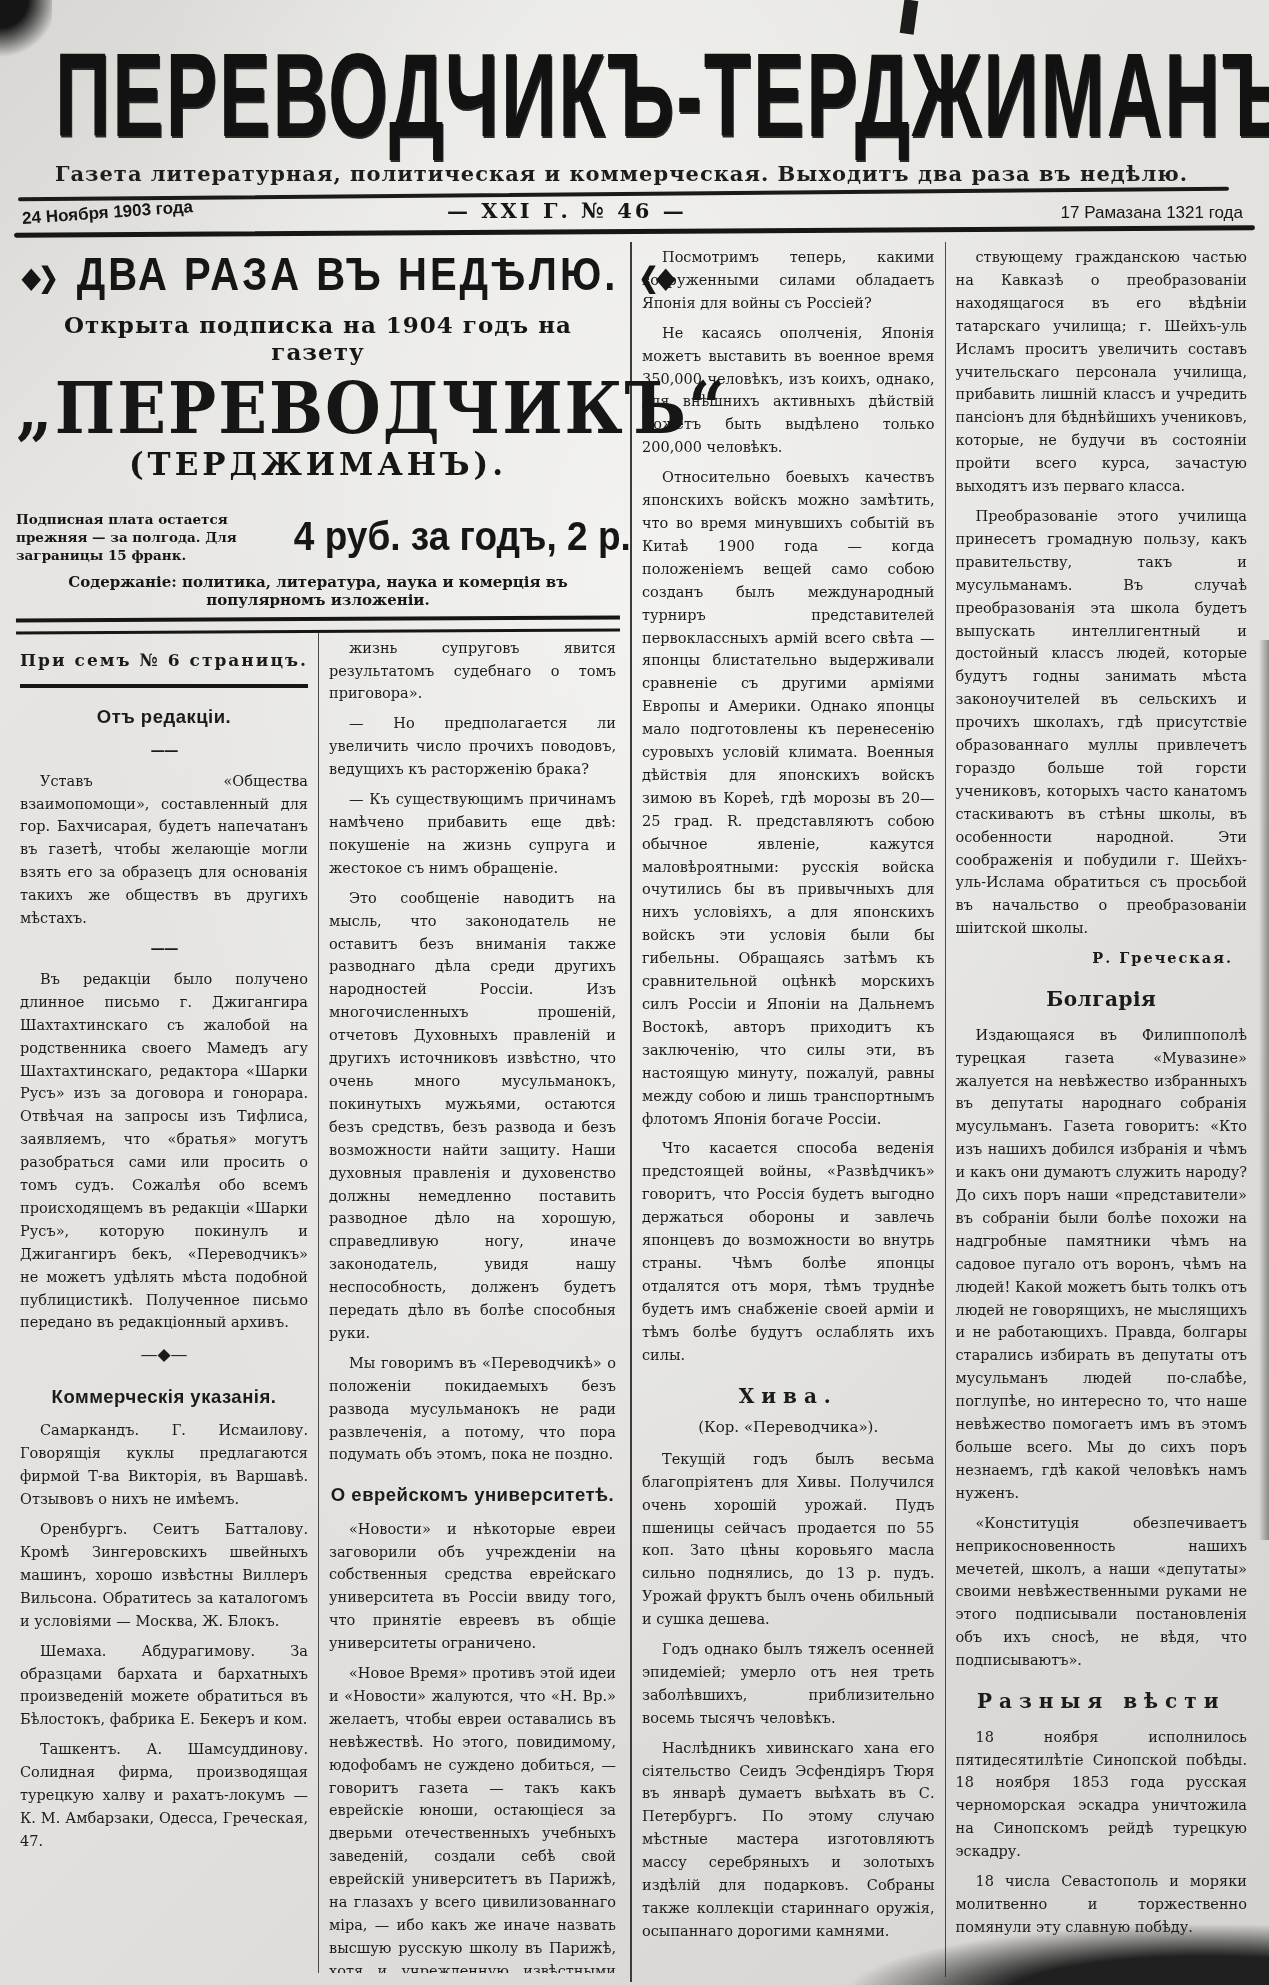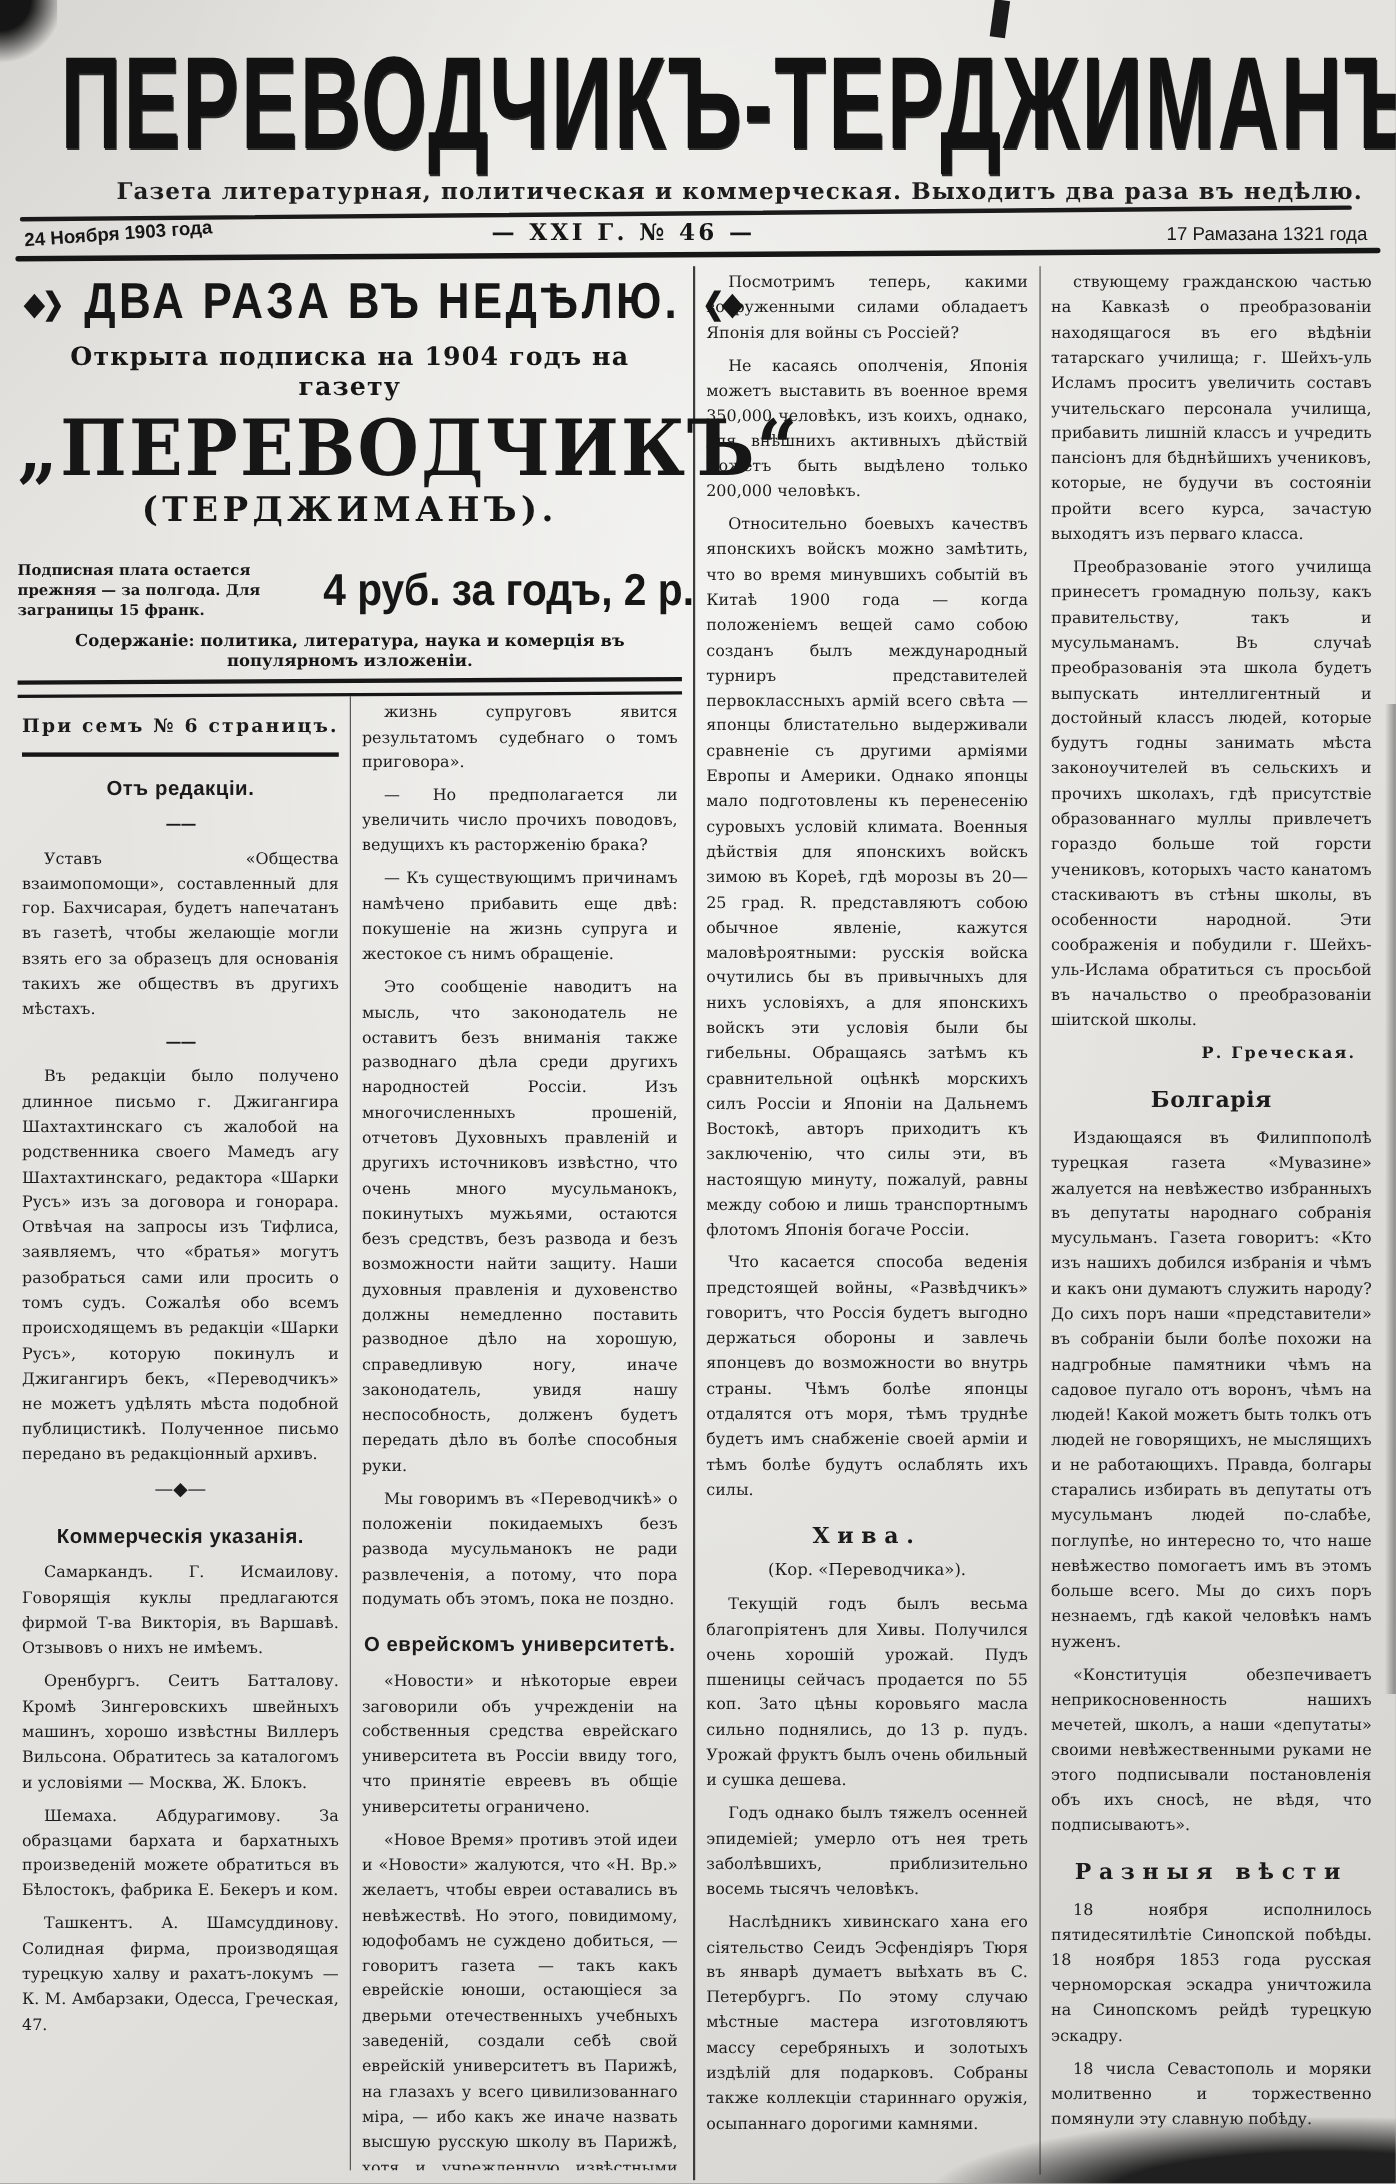--- a/index.html
+++ b/index.html
@@ -11,21 +11,21 @@
     color:#161616;
     font-family:"DejaVu Serif", serif;
   }
   
   .smudge-tl{position:absolute;left:0;top:0;width:52px;height:60px;background:radial-gradient(circle at 0 0,#151515 35%,rgba(0,0,0,0) 72%);}
   .smudge-tr{position:absolute;left:902px;top:0;width:14px;height:34px;background:#1b1b1b;transform:rotate(8deg);}
   .smudge-br{position:absolute;right:0;bottom:0;width:420px;height:60px;background:radial-gradient(ellipse at 85% 120%,#202020 40%,rgba(0,0,0,0) 72%);}
   .smudge-r{position:absolute;right:0;top:640px;width:10px;height:900px;background:linear-gradient(to left,rgba(40,40,40,.45),rgba(0,0,0,0));}
 
   
-  .masthead{padding:26px 30px 0 55px;text-align:right;}
+  .masthead{padding:26px 30px 0 55px;text-align:left;}
   .masthead .title{
     font-family:"Liberation Sans", sans-serif; font-weight:bold;
     font-size:77px; letter-spacing:2px; white-space:nowrap;
     transform:scaleY(1.55); transform-origin:top center; display:inline-block;
     color:#121212; text-shadow:1px 1px 0 #2a2a2a;
   }
   .masthead .subtitle{
     margin-top:46px; font-weight:bold; font-size:21px; letter-spacing:1px; color:#1d1d1d;
   }
   .rule-1{height:4px;background:#1a1a1a;margin:6px 40px 0 18px;transform:rotate(-.5deg);border-radius:2px;}

